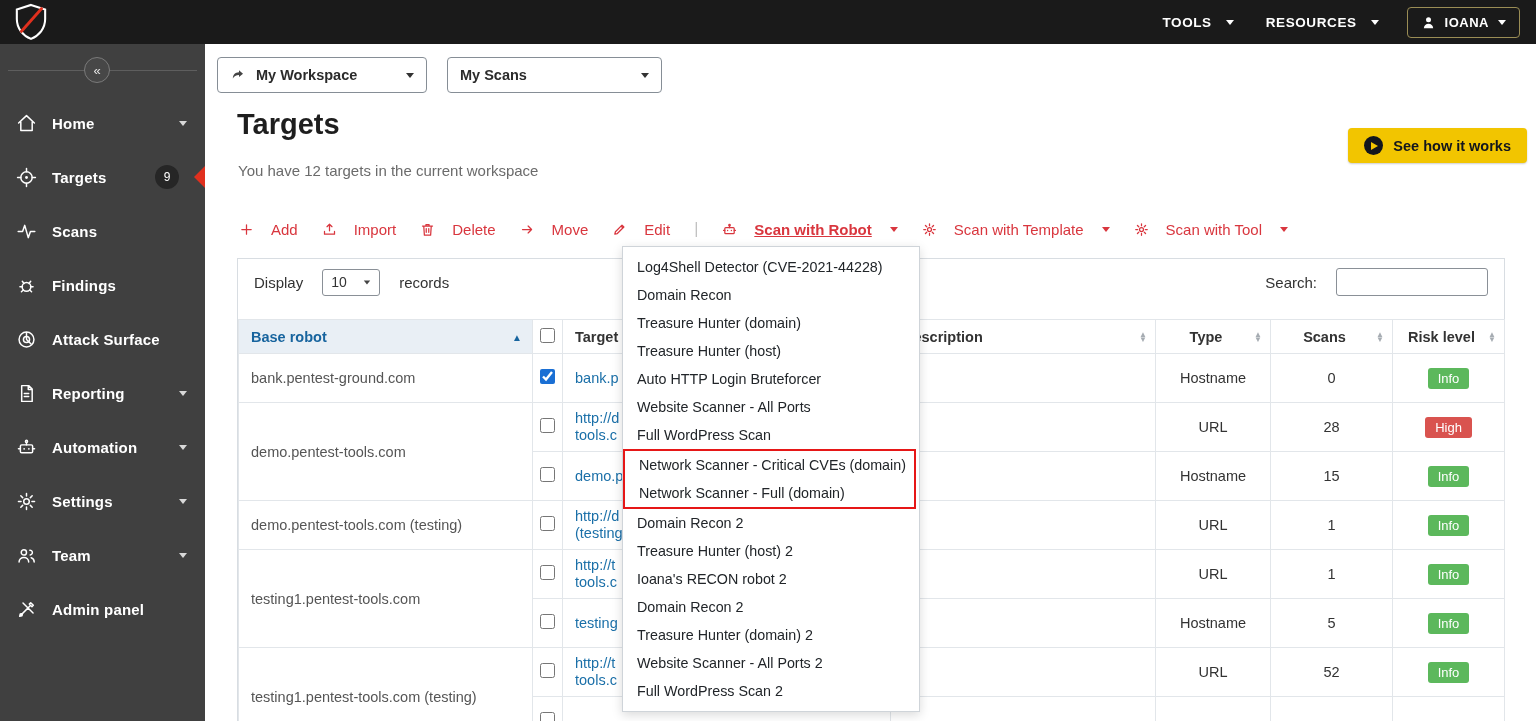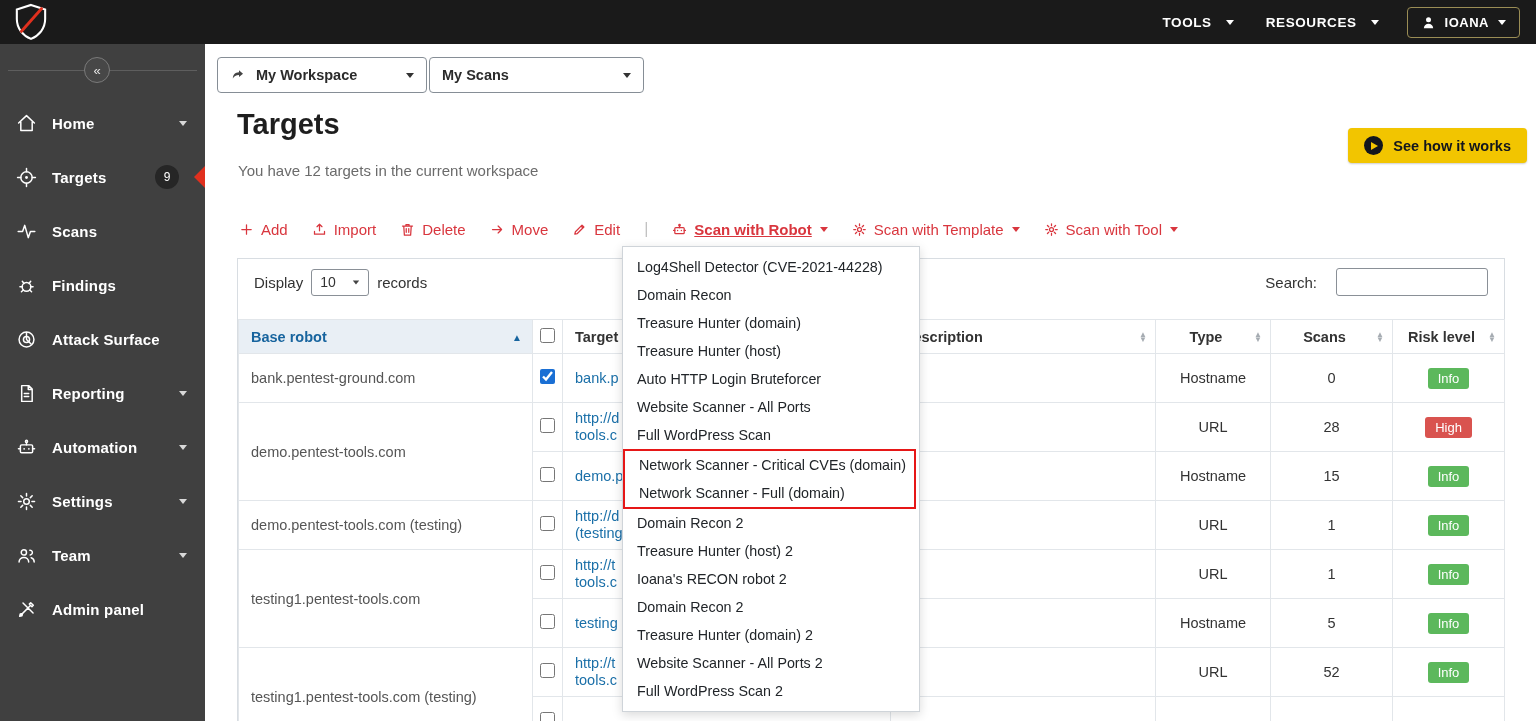--- a/index.html
+++ b/index.html
@@ -42,21 +42,21 @@
   .sb-badge { margin-left:auto; margin-right:10px; width:24px; height:24px; border-radius:50%;
               background:#262626; color:#fff; font-size:12px; display:flex; align-items:center;
               justify-content:center; }
   .sb-marker { position:absolute; right:0; top:50%; transform:translateY(-50%); width:0; height:0;
                border-top:11px solid transparent; border-bottom:11px solid transparent;
                border-right:11px solid #e0301e; }
 
   
   .main { position:absolute; left:205px; top:44px; width:1331px; height:677px; background:#fff; }
 
-  .workspace-bar { position:absolute; left:12px; top:13px; display:flex; gap:2px; }
+  .workspace-bar { position:absolute; left:12px; top:13px; display:flex; gap:20px; }
   .select-box { height:36px; border:1px solid #868e96; border-radius:4px; background:#fff;
                 display:flex; align-items:center; padding:0 12px; gap:10px;
                 font-size:14.5px; font-weight:700; color:#2b2b2b; cursor:pointer; }
   .select-box .caret { margin-left:auto; color:#333; }
   .ws1 { width:210px; }
   .ws2 { width:215px; }
   .share-ic { width:16px; height:16px; color:#444; }
   .share-ic svg { fill:#444; stroke:none; }
 
   .page-title { position:absolute; left:32px; top:64px; font-size:29px; font-weight:700; color:#1e1e1e; }
@@ -66,33 +66,33 @@
              background:#f2c500; display:flex; align-items:center; gap:10px; cursor:pointer;
              font-size:14.5px; font-weight:700; color:#12161d; box-shadow:0 1px 2px rgba(0,0,0,.2); }
   .play-circle { width:19px; height:19px; border-radius:50%; background:#12161d;
                  display:flex; align-items:center; justify-content:center; }
   .play-circle::after { content:''; border-left:7px solid #f2c500; border-top:4.5px solid transparent;
                         border-bottom:4.5px solid transparent; margin-left:2px; }
 
   
   .toolbar { position:absolute; left:34px; top:176px; display:flex; align-items:center; gap:24px;
              font-size:15px; }
-  .tb-item { color:#d9363e; display:flex; align-items:center; gap:7px; cursor:pointer; }
+  .tb-item { color:#d9363e; display:flex; align-items:center; gap:17px; cursor:pointer; }
   .tb-ic { width:15px; height:15px; }
   .tb-ic svg { stroke-width:2; }
   .tb-item .caret { color:#d9363e; margin-left:1px; }
   .tb-item.open .lbl { text-decoration:underline; font-weight:700; }
   .tb-sep { color:#c2c2c2; font-size:16px; }
 
   
   .table-card { position:absolute; left:32px; top:214px; width:1268px; height:520px;
                 border:1px solid #d8dde2; background:#fff; }
   .controls { height:46px; margin-bottom:14px; display:flex; align-items:center;
               justify-content:space-between; padding:0 16px; font-size:15px; color:#333; }
-  .ctrl-left { display:flex; align-items:center; gap:8px; }
+  .ctrl-left { display:flex; align-items:center; gap:19px; }
   .display-select { width:58px; height:27px; border:1px solid #8a9097; border-radius:3px;
                     display:flex; align-items:center; padding:0 8px; font-size:14px; cursor:pointer; }
   .display-select .caret { margin-left:auto; transform:scale(.8); color:#444; }
   .ctrl-right { display:flex; align-items:center; gap:19px; }
   .search-input { width:152px; height:28px; border:1px solid #8a9097; border-radius:3px;
                   padding:0 8px; font-size:14px; font-family:inherit; }
 
   table { width:100%; border-collapse:collapse; font-size:14.5px; table-layout:fixed; }
   th, td { border:1px solid #e2e6ea; }
   th { position:relative; height:34px; padding:6px 26px 6px 12px; text-align:left;

